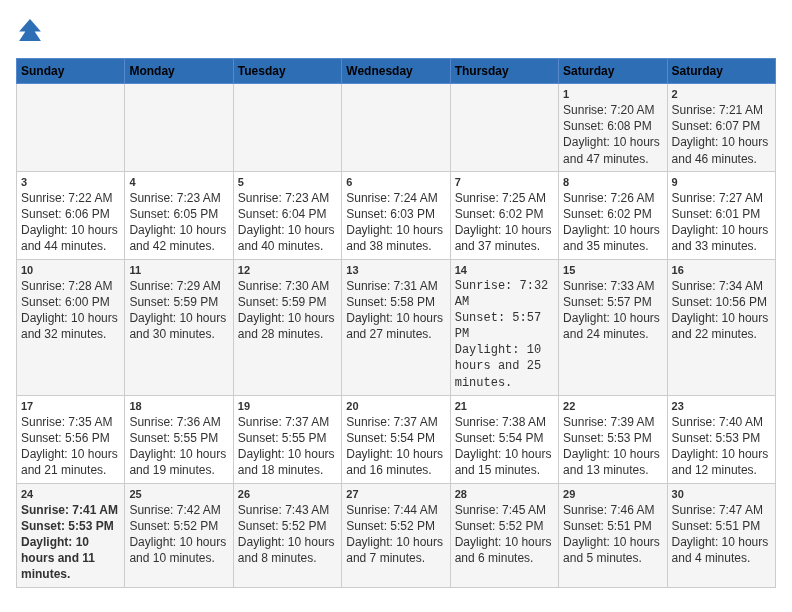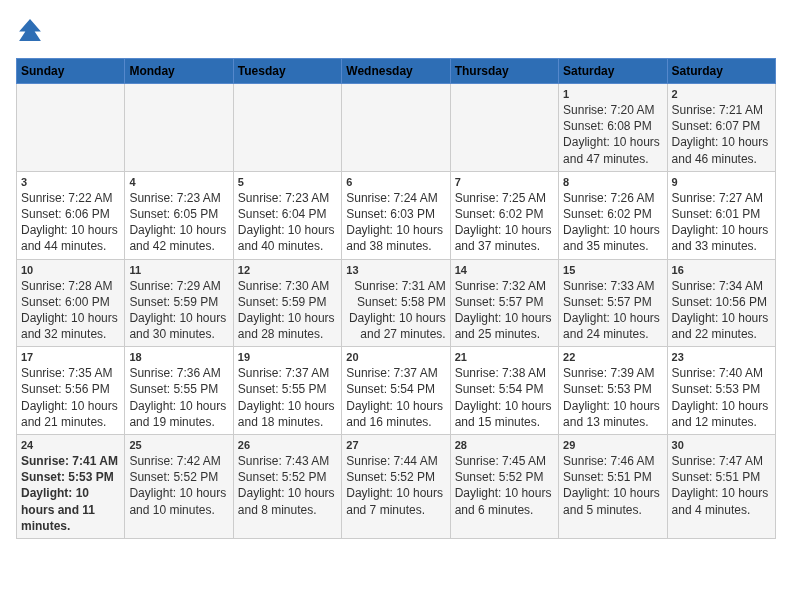--- a/index.html
+++ b/index.html
@@ -205,27 +205,27 @@
 Daylight: 10 hours and 30 minutes.</div>
           </td>
           <td>
             <span class="day-num">12</span>
             <div class="day-info" style="white-space: pre-line;">Sunrise: 7:30 AM
 Sunset: 5:59 PM
 Daylight: 10 hours and 28 minutes.</div>
           </td>
           <td>
             <span class="day-num">13</span>
-            <div class="day-info" style="white-space: pre-line; text-align: right;">Sunrise: 7:31 AM
+            <div class="day-info" style="white-space: pre-line;">Sunrise: 7:31 AM
 Sunset: 5:58 PM
 Daylight: 10 hours and 27 minutes.</div>
           </td>
           <td>
             <span class="day-num">14</span>
-            <div class="day-info" style="white-space: pre-line;">Sunrise: 7:32 AM
+            <div class="day-info" style="white-space: pre-line; font-family: Liberation Mono, monospace;">Sunrise: 7:32 AM
 Sunset: 5:57 PM
 Daylight: 10 hours and 25 minutes.</div>
           </td>
           <td>
             <span class="day-num">15</span>
             <div class="day-info" style="white-space: pre-line;">Sunrise: 7:33 AM
 Sunset: 5:57 PM
 Daylight: 10 hours and 24 minutes.</div>
           </td>
           <td>

